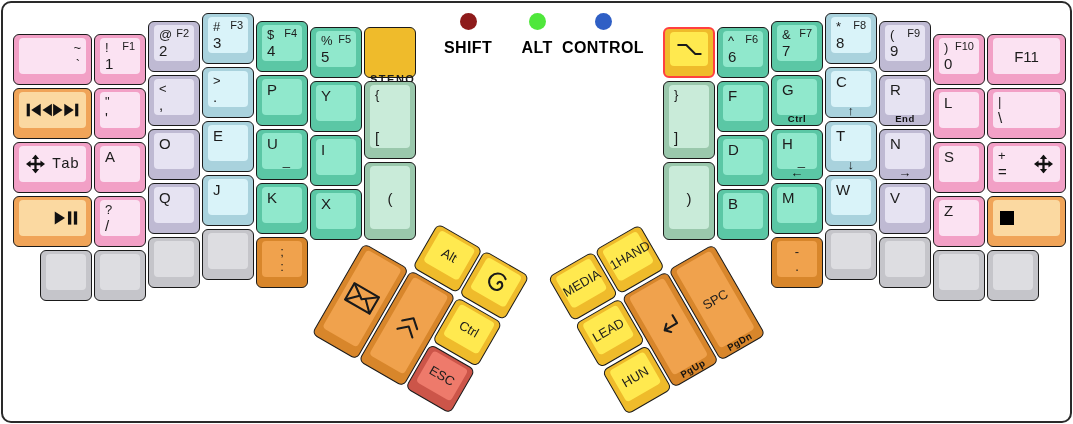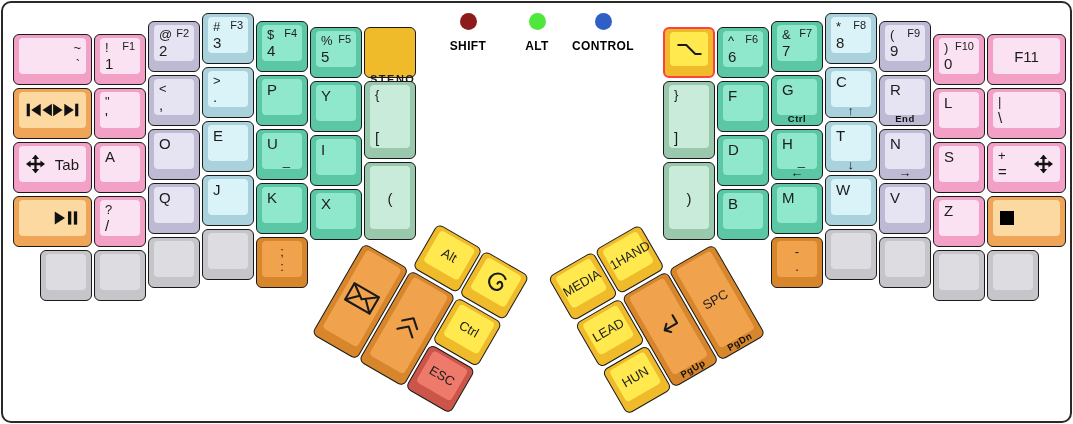--- a/index.html
+++ b/index.html
@@ -15,29 +15,29 @@
   .sz-l{font-size:15px;}
   .sz-steno{font-size:11px;font-weight:bold;letter-spacing:1.5px;}
   .p-tl{top:3px;left:5px;}
   .p-tr{top:3px;right:5px;}
   .p-bl{bottom:3px;left:5px;}
   .p-br{bottom:3px;right:6px;}
   .p-c{left:0;right:0;top:50%;transform:translateY(-50%);text-align:center;}
   .p-tc{top:4px;left:0;right:0;text-align:center;}
   .p-bc{bottom:4px;left:0;right:0;text-align:center;}
   .p-cl{left:7px;top:50%;transform:translateY(-50%);}
-  .p-cr{right:7px;top:50%;transform:translateY(-50%);}
+  .p-cr{right:7px;top:50%;transform:translateY(-50%);font-family:Liberation Mono, monospace;}
   .p-mbr{right:12px;bottom:2px;}
   .front{position:absolute;left:0;right:0;bottom:0;height:11px;text-align:center;
          font-size:9.5px;font-weight:bold;color:#111;letter-spacing:0.5px;line-height:10px;}
   .front.big{font-size:13px;line-height:9px;}
   .icon{display:block;}
   .icon svg{display:block;}
   .dot{position:absolute;width:17px;height:17px;border-radius:50%;}
-  .ind-label{position:absolute;top:39px;font-size:12px;font-weight:bold;color:#000;
+  .ind-label{position:absolute;top:39px;font-size:16px;font-weight:bold;color:#000;
              letter-spacing:0.4px;transform:translateX(-50%);}
 </style>
 </head>
 <body>
 
 <div class="screen">
   <div class="frame">
       <div class="kgroup" style="left: 0px; top: 0px;">
         <div class="key" style="left: 10px; top: 31px; width: 79px; height: 51px; background: rgb(242, 160, 198);">
           <div class="cap" style="background: rgb(251, 226, 242);">

